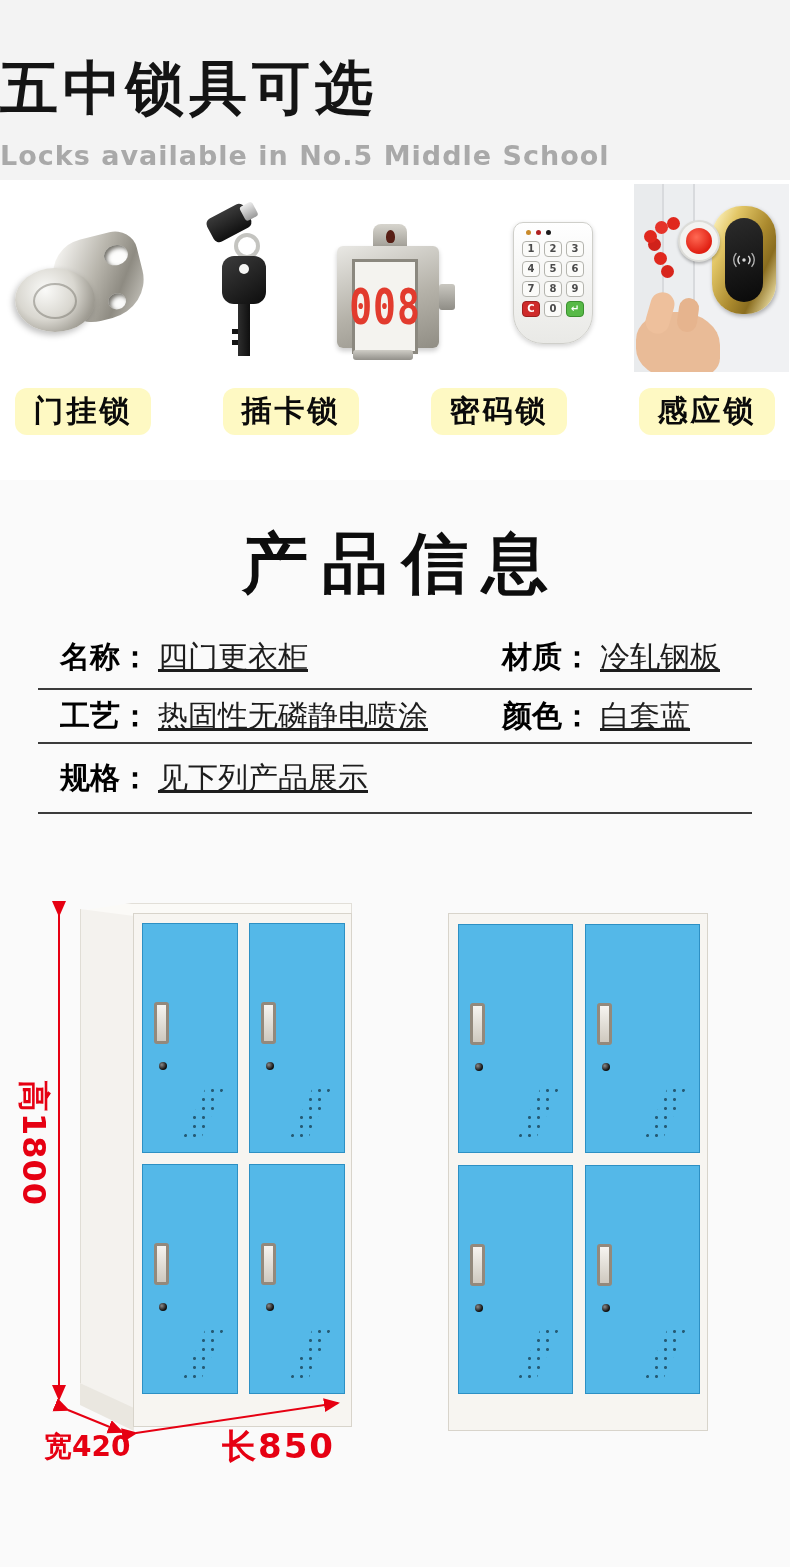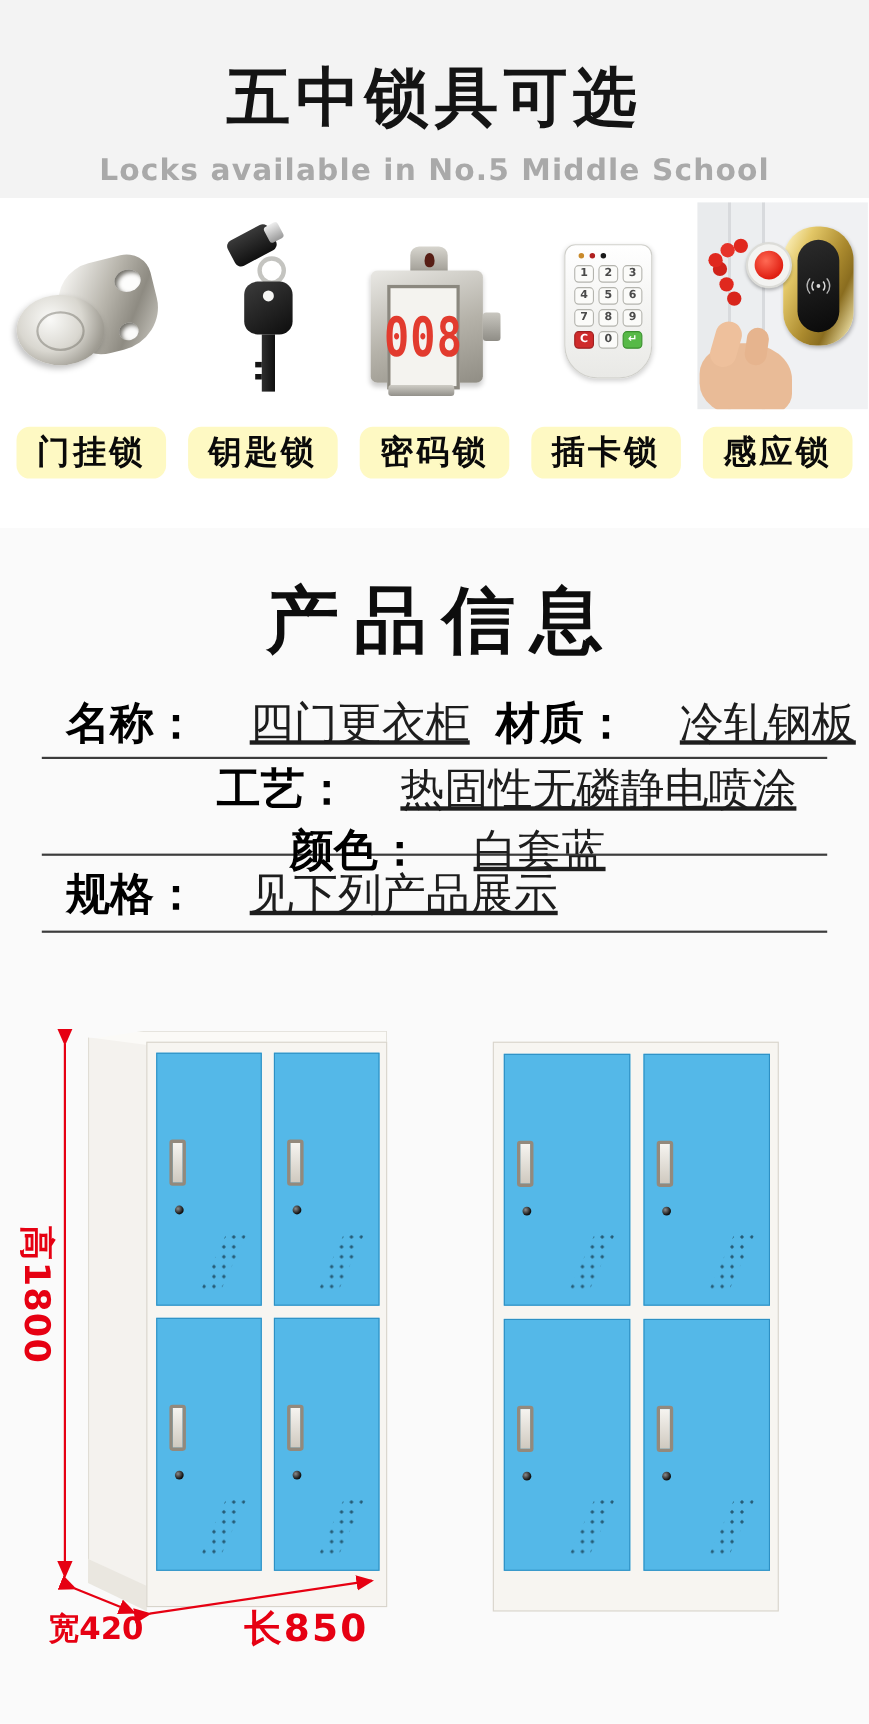--- a/index.html
+++ b/index.html
@@ -1,20 +1,20 @@
 <!DOCTYPE html>
 <html><head>
 <meta charset="utf-8">
 <style>
   * { margin:0; padding:0; box-sizing:border-box; }
   body { background:#fff; font-family:"DejaVu Sans","Liberation Sans",sans-serif; }
   .page { position:relative; width:790px; height:1567px; margin:0 auto; background:#fafafa; overflow:hidden; }
 
   
-  .hero { height:180px; background:#f3f3f3; text-align:center; }
+  .hero { height:180px; background:#f3f3f3; }
   .hero-title { padding-top:50px; font-size:58px; font-weight:800; color:#141414; letter-spacing:5px; }
   .hero-sub { margin-top:12px; font-size:27px; font-weight:600; color:#a9a9a9; letter-spacing:1px; }
 
   
   .locks { background:#ffffff; }
   .lock-row { display:flex; height:208px; }
   .lock-tile { position:relative; width:158px; height:208px; }
 
   
   .cam-art { position:relative; width:132px; height:118px; margin:56px auto 0; }
@@ -108,22 +108,22 @@
   .chip { width:136px; height:47px; background:#fef9c3; border-radius:12px;
     display:flex; align-items:center; justify-content:center;
     font-size:30px; font-weight:800; color:#0a0a0a; letter-spacing:3px; }
 
   
   .info { background:#fafafa; height:1087px; }
   .info-title { text-align:center; padding-top:46px; font-size:66px; line-height:76px;
     font-weight:800; color:#0d0d0d; letter-spacing:14px; margin-right:-14px; margin-bottom:24px; }
   .info-table { margin:0 38px; }
   .info-row { display:flex; align-items:center; border-bottom:2px solid #3c3c3c; }
-  .info-row.r1 { height:64px; } .info-row.r2 { height:88px;flex-direction:column; } .info-row.r3 { height:70px; }
-  .cell { display:flex; align-items:flex-end; font-size:40px;gap:39px; }
+  .info-row.r1 { height:64px; } .info-row.r2 { height:54px; } .info-row.r3 { height:70px; }
+  .cell { display:flex; align-items:flex-start; font-size:30px; }
   .cell.left { width:440px; padding-left:22px; }
   .cell.right { flex:1;margin-left:24px; }
   .f-label { font-weight:800; color:#000; white-space:nowrap; }
   .f-value { color:#1d1d1d; margin-left:8px; white-space:nowrap;text-decoration:underline; }
 
   
   .cabinets { position:relative; height:732px; }
   .dim-svg { position:absolute; inset:0; pointer-events:none; }
 
   .dim-label { position:absolute; color:#e60012; font-weight:800; }
@@ -242,23 +242,22 @@
           </div>
           <div class="rf-beads"></div>
           <div class="rf-fob"></div>
           <div class="rf-hand"></div>
         </div>
       </div>
     </div>
 
     <div class="chip-row">
       <div class="chip">门挂锁</div>
-      <div class="chip">钥匙锁</div>
+      <div class="chip">插卡锁</div>
       <div class="chip">密码锁</div>
-      <div class="chip">插卡锁</div>
       <div class="chip">感应锁</div>
     </div>
   </section>
 
   <section class="info">
     <div class="info-title">产品信息</div>
 
     <div class="info-table">
       <div class="info-row r1">
         <div class="cell left">

